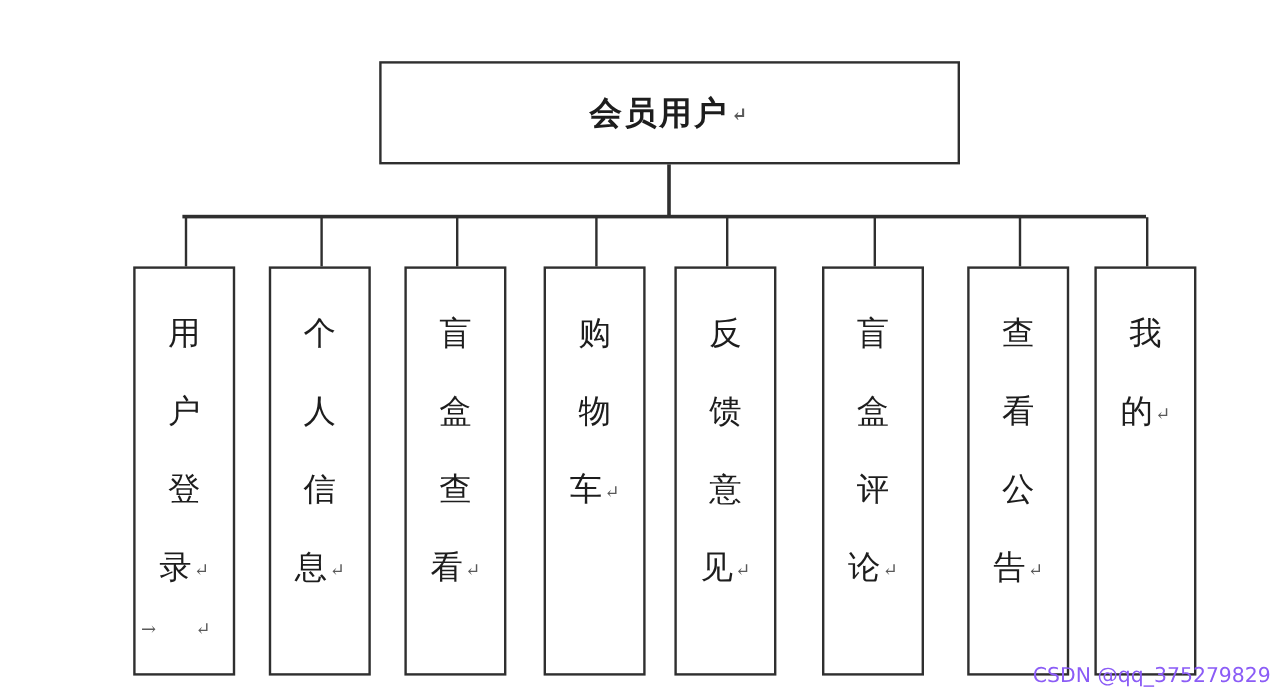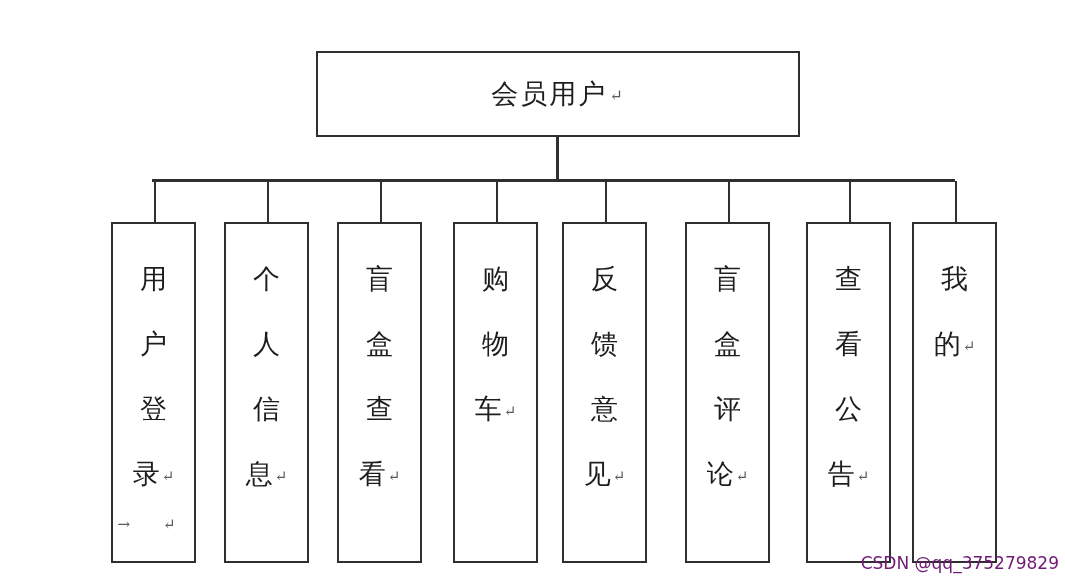--- a/index.html
+++ b/index.html
@@ -26,20 +26,21 @@
   }
 
   .root-node {
     left: 316px;
     top: 51px;
     width: 484px;
     height: 86px;
     display: flex;
     align-items: center;
     justify-content: center;
+    font-weight: bold;
   }
   .root-label {
     font-size: 27px;
     color: #1d1d1d;
     letter-spacing: 2px;
     white-space: nowrap;
   }
   .pilcrow {
     font-size: 16px;
     color: #5a5a5a;
@@ -105,21 +106,21 @@
     width: 2px;
     height: 42px;
   }
 
   
   .watermark {
     position: absolute;
     right: 6px;
     bottom: 4px;
     font-size: 17px;
-    color: #701a75;
+    color: #8b5cf6;
     font-family: "DejaVu Sans", "Liberation Sans", sans-serif;
     white-space: nowrap;
   }
 </style>
 </head>
 <body>
 
 <div id="canvas">
 
   <div class="node root-node">

